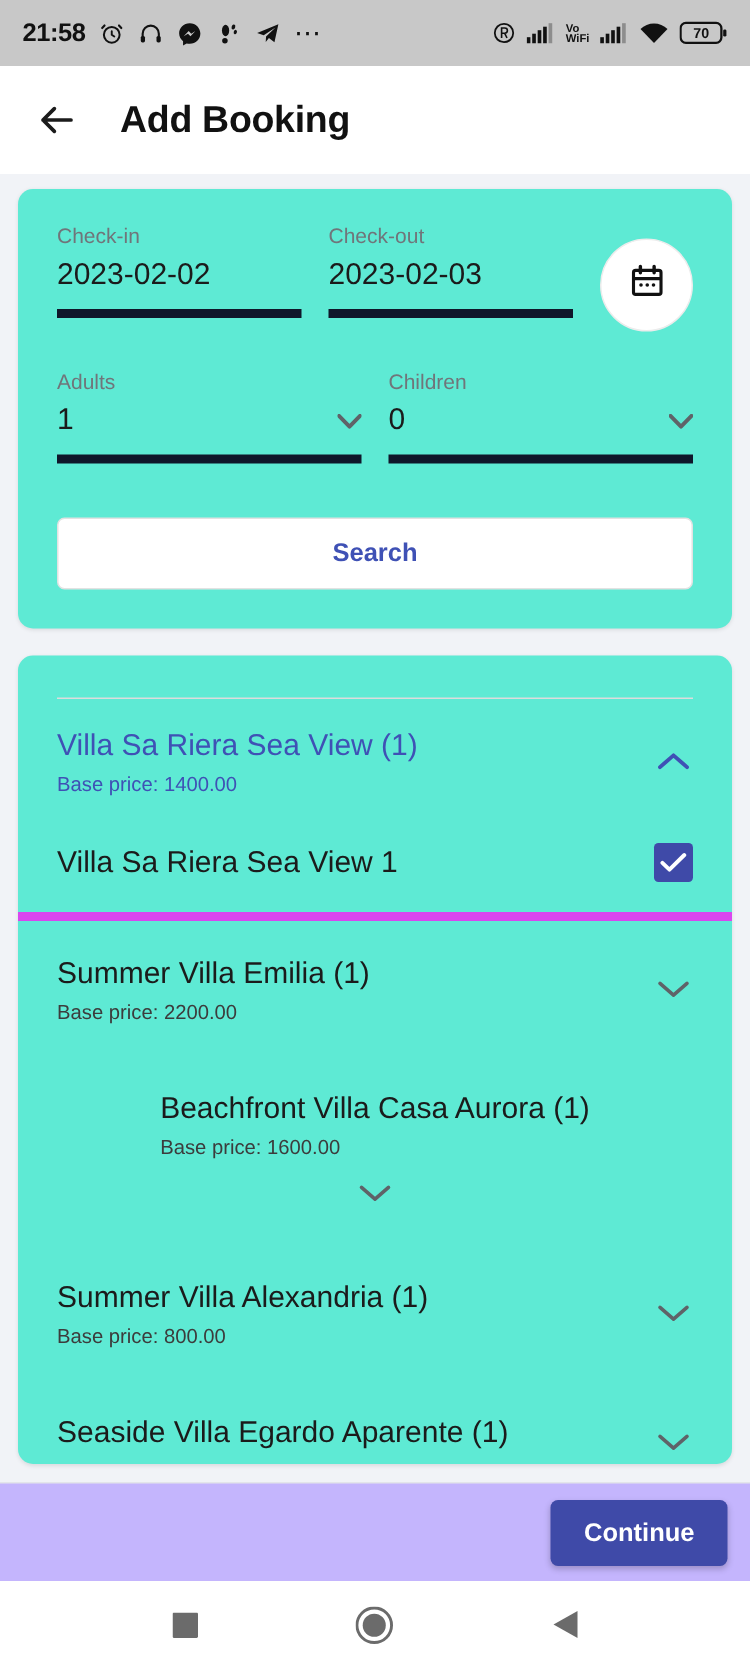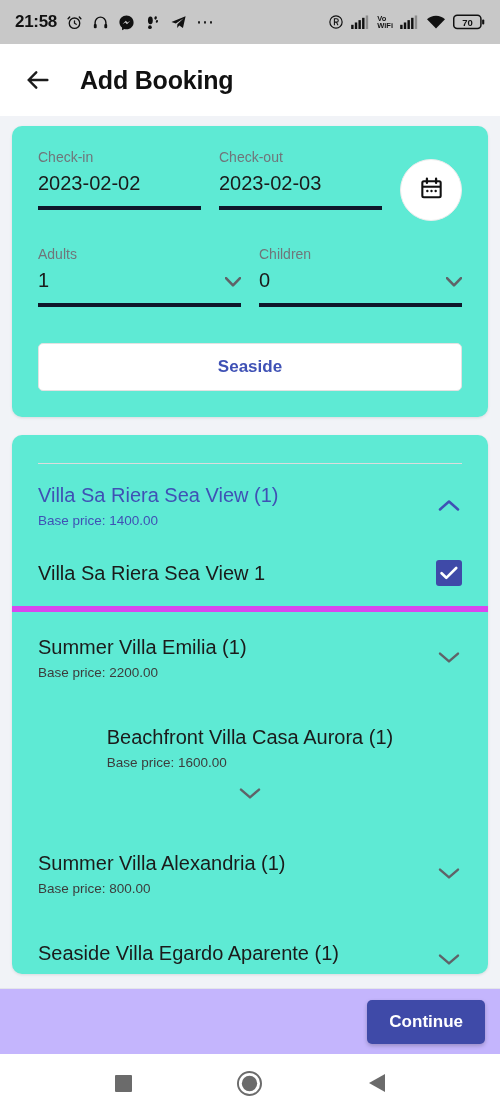--- a/index.html
+++ b/index.html
@@ -39,21 +39,21 @@
   }
   .card.search { padding:24px 26px 26px 26px; }
   .card.results { margin-top:18px; padding:18px 0 0 0; overflow:hidden; height:539px; }
 
   
   .row-fields { display:flex; align-items:flex-start; gap:18px; }
   .field { flex:1 1 0; min-width:0; }
   .field-label { font-size:14px; color:#70757a; margin-bottom:6px; line-height:1.1; }
   .field-value {
     font-size:20px; color:#1b1b1b; padding-bottom:10px;
-    border-bottom:4px solid #0f172a; line-height:1.25;
+    border-bottom:6px solid #0f172a; line-height:1.25;
     display:flex; align-items:center; justify-content:space-between;
   }
   .cal-btn {
     width:62px; height:62px; border-radius:50%; border:1px solid #ececec;
     background:#fff; display:flex; align-items:center; justify-content:center;
     flex:0 0 62px; margin-top:9px; cursor:pointer;
   }
   .row-selects { display:flex; gap:18px; margin-top:26px; }
   .caret { color:#5f6368; }
 
@@ -248,21 +248,21 @@
             <span>0</span>
             <span class="caret">
               <svg width="16" height="10" viewBox="0 0 16 10">
                   <path d="M1 1.2 8 8.4 15 1.2" fill="none" stroke="#5f6368" stroke-width="2.6" stroke-linecap="round" stroke-linejoin="round"></path>
                 </svg>
             </span>
           </div>
         </div>
       </div>
 
-      <button class="search-btn">Seaside</button>
+      <button class="search-btn">Search</button>
     </div>
 
     <div class="card results">
       <div class="divider-top"></div>
 
       <div class="list">
 
         <div class="villa-row expanded">
           <div class="villa-texts">
             <div class="villa-title">Villa Sa Riera Sea View (1)</div>

